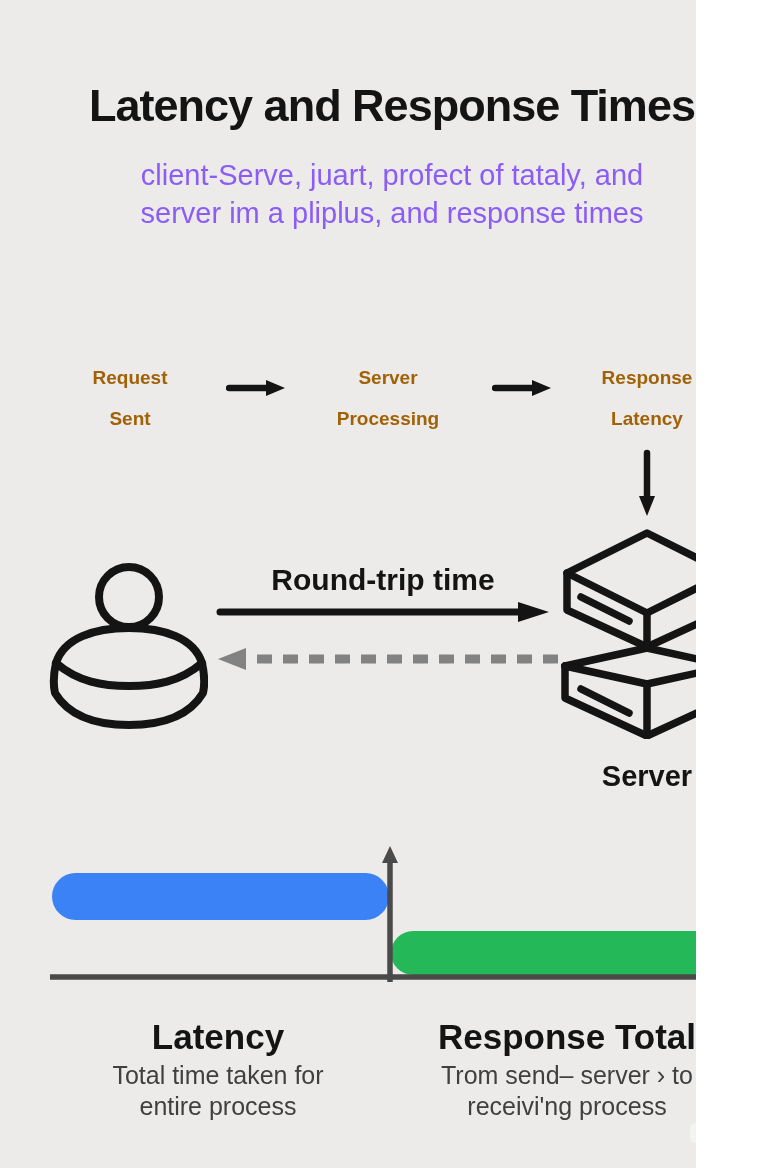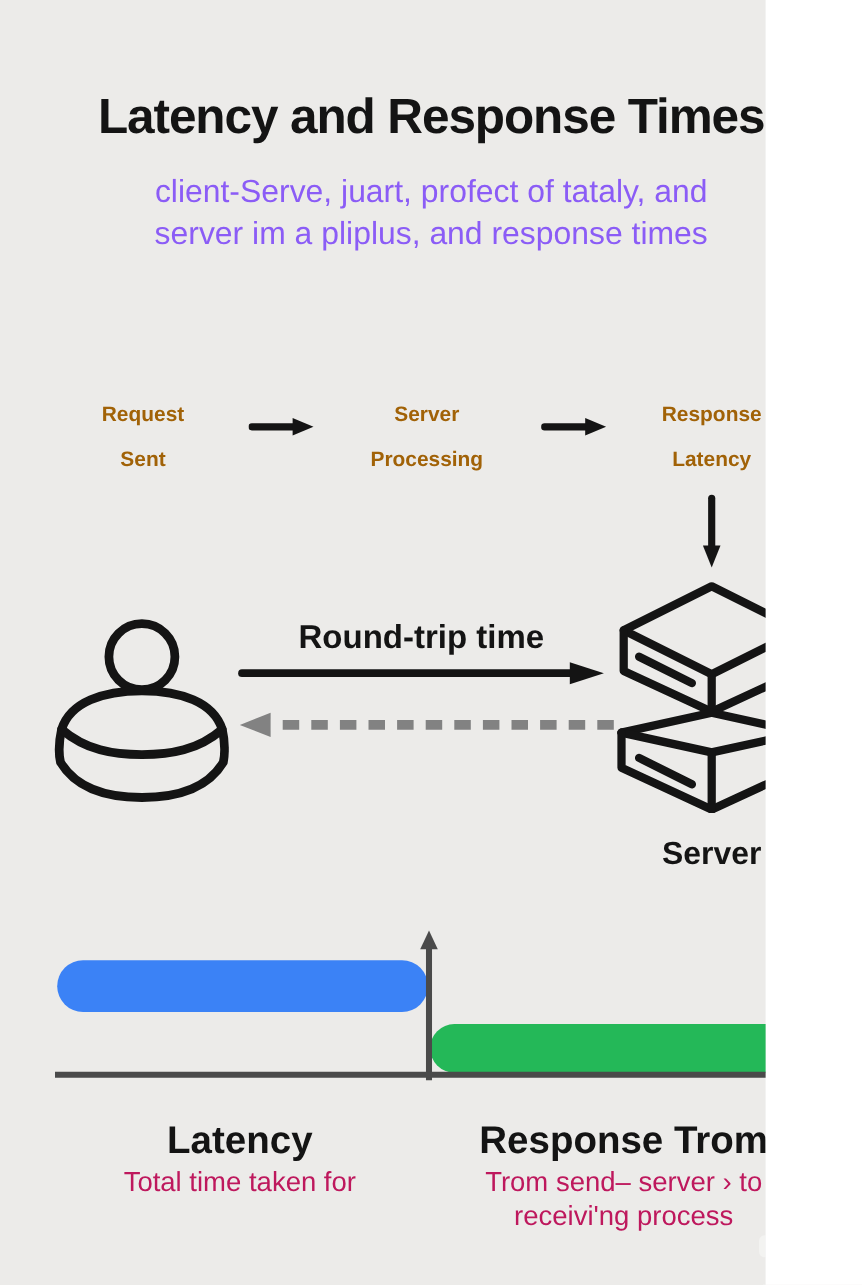--- a/index.html
+++ b/index.html
@@ -39,21 +39,21 @@
   .server-label{left:547px;}
   .bar{border-radius:24px;}
   .bar-latency{top:873px;left:52px;width:337px;height:47px;}
   .bar-response{top:931px;left:391px;width:341px;height:44px;}
   .legend-title{
     top:1019px;width:300px;
     font-size:35px;font-weight:700;line-height:36px;color:#141414;
   }
   .legend-desc{
     top:1060px;width:300px;
-    font-size:25px;font-weight:400;line-height:31px;color:#be185d;
+    font-size:25px;font-weight:400;line-height:31px;color:#404040;
   }
   .legend-desc span{display:block;}
   .legend-left{left:68px;}
   .legend-right{left:417px;}
   .watermark{top:1121px;left:690px;width:80px;height:26px;opacity:.55;}
   .wm-ico{position:absolute;left:0;top:2px;width:20px;height:20px;border-radius:5px;background:rgba(255,255,255,.7);}
   .wm-txt{position:absolute;left:26px;top:5px;width:46px;height:14px;border-radius:7px;background:rgba(255,255,255,.55);}
   svg{display:block;}
 </style>
 </head>
@@ -139,22 +139,23 @@
     <polygon points="4,19 20,19 12,2" fill="#4a4a4a"></polygon>
   </svg>
   <svg class="abs" style="top:962px;left:44px;" width="706" height="30" viewBox="0 0 706 30">
     <line x1="6" y1="15" x2="680" y2="15" stroke="#4a4a4a" stroke-width="5.5"></line>
     <polygon points="677,4 677,26 701,15" fill="#4a4a4a"></polygon>
   </svg>
 
   <div class="abs legend-title legend-left center">Latency</div>
   <div class="abs legend-desc legend-left center">
     <span>Total time taken for</span>
+    <span>entire process</span>
   </div>
-  <div class="abs legend-title legend-right center">Response Trom</div>
+  <div class="abs legend-title legend-right center">Response Total</div>
   <div class="abs legend-desc legend-right center">
     <span>Trom send– server › to</span>
     <span>receivi'ng process</span>
   </div>
 
   <div class="abs watermark">
     <div class="wm-ico"></div>
     <div class="wm-txt"></div>
   </div>
 

